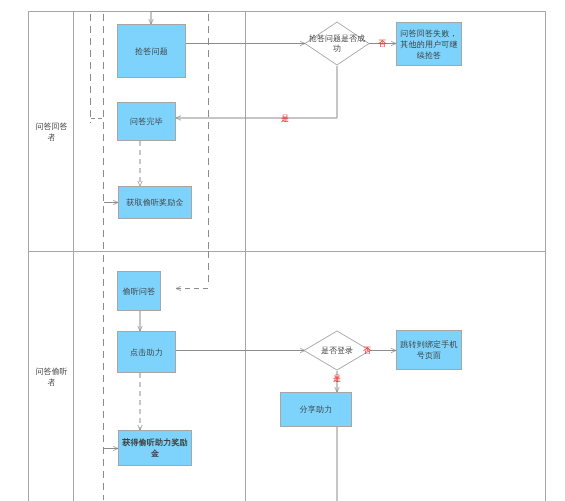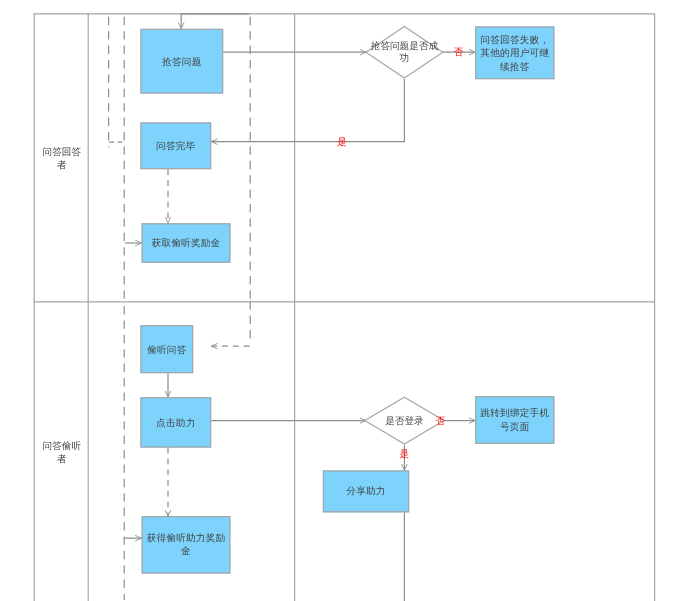--- a/index.html
+++ b/index.html
@@ -187,33 +187,33 @@
   </div>
 
   <div class="node-box" style="left:117px; top:271px; width:44px; height:40px;">
     <span>偷听问答</span>
   </div>
 
   <div class="node-box" style="left:117px; top:331px; width:59px; height:42px;">
     <span>点击助力</span>
   </div>
 
-  <div class="node-box" style="left:118px; top:430px; width:74px; height:48px;">
+  <div class="node-box" style="left:118px; top:430px; width:74px; height:36px;font-weight:bold;">
     <span>获得偷听助力奖励金</span>
   </div>
 
   <div class="decision-label" style="left:310px; top:343px; width:54px; height:15px;">
     <span>是否登录</span>
   </div>
 
   <div class="node-box" style="left:396px; top:330px; width:66px; height:40px;">
     <span>跳转到绑定手机号页面</span>
   </div>
 
-  <div class="node-box" style="left:269px; top:392px; width:72px; height:35px;">
+  <div class="node-box" style="left:280px; top:392px; width:72px; height:35px;">
     <span>分享助力</span>
   </div>
 
   <div class="edge-label" style="left:378px; top:39px;">
     <span>否</span>
   </div>
   <div class="edge-label" style="left:281px; top:114px;">
     <span>是</span>
   </div>
   <div class="edge-label" style="left:363px; top:346px;">

